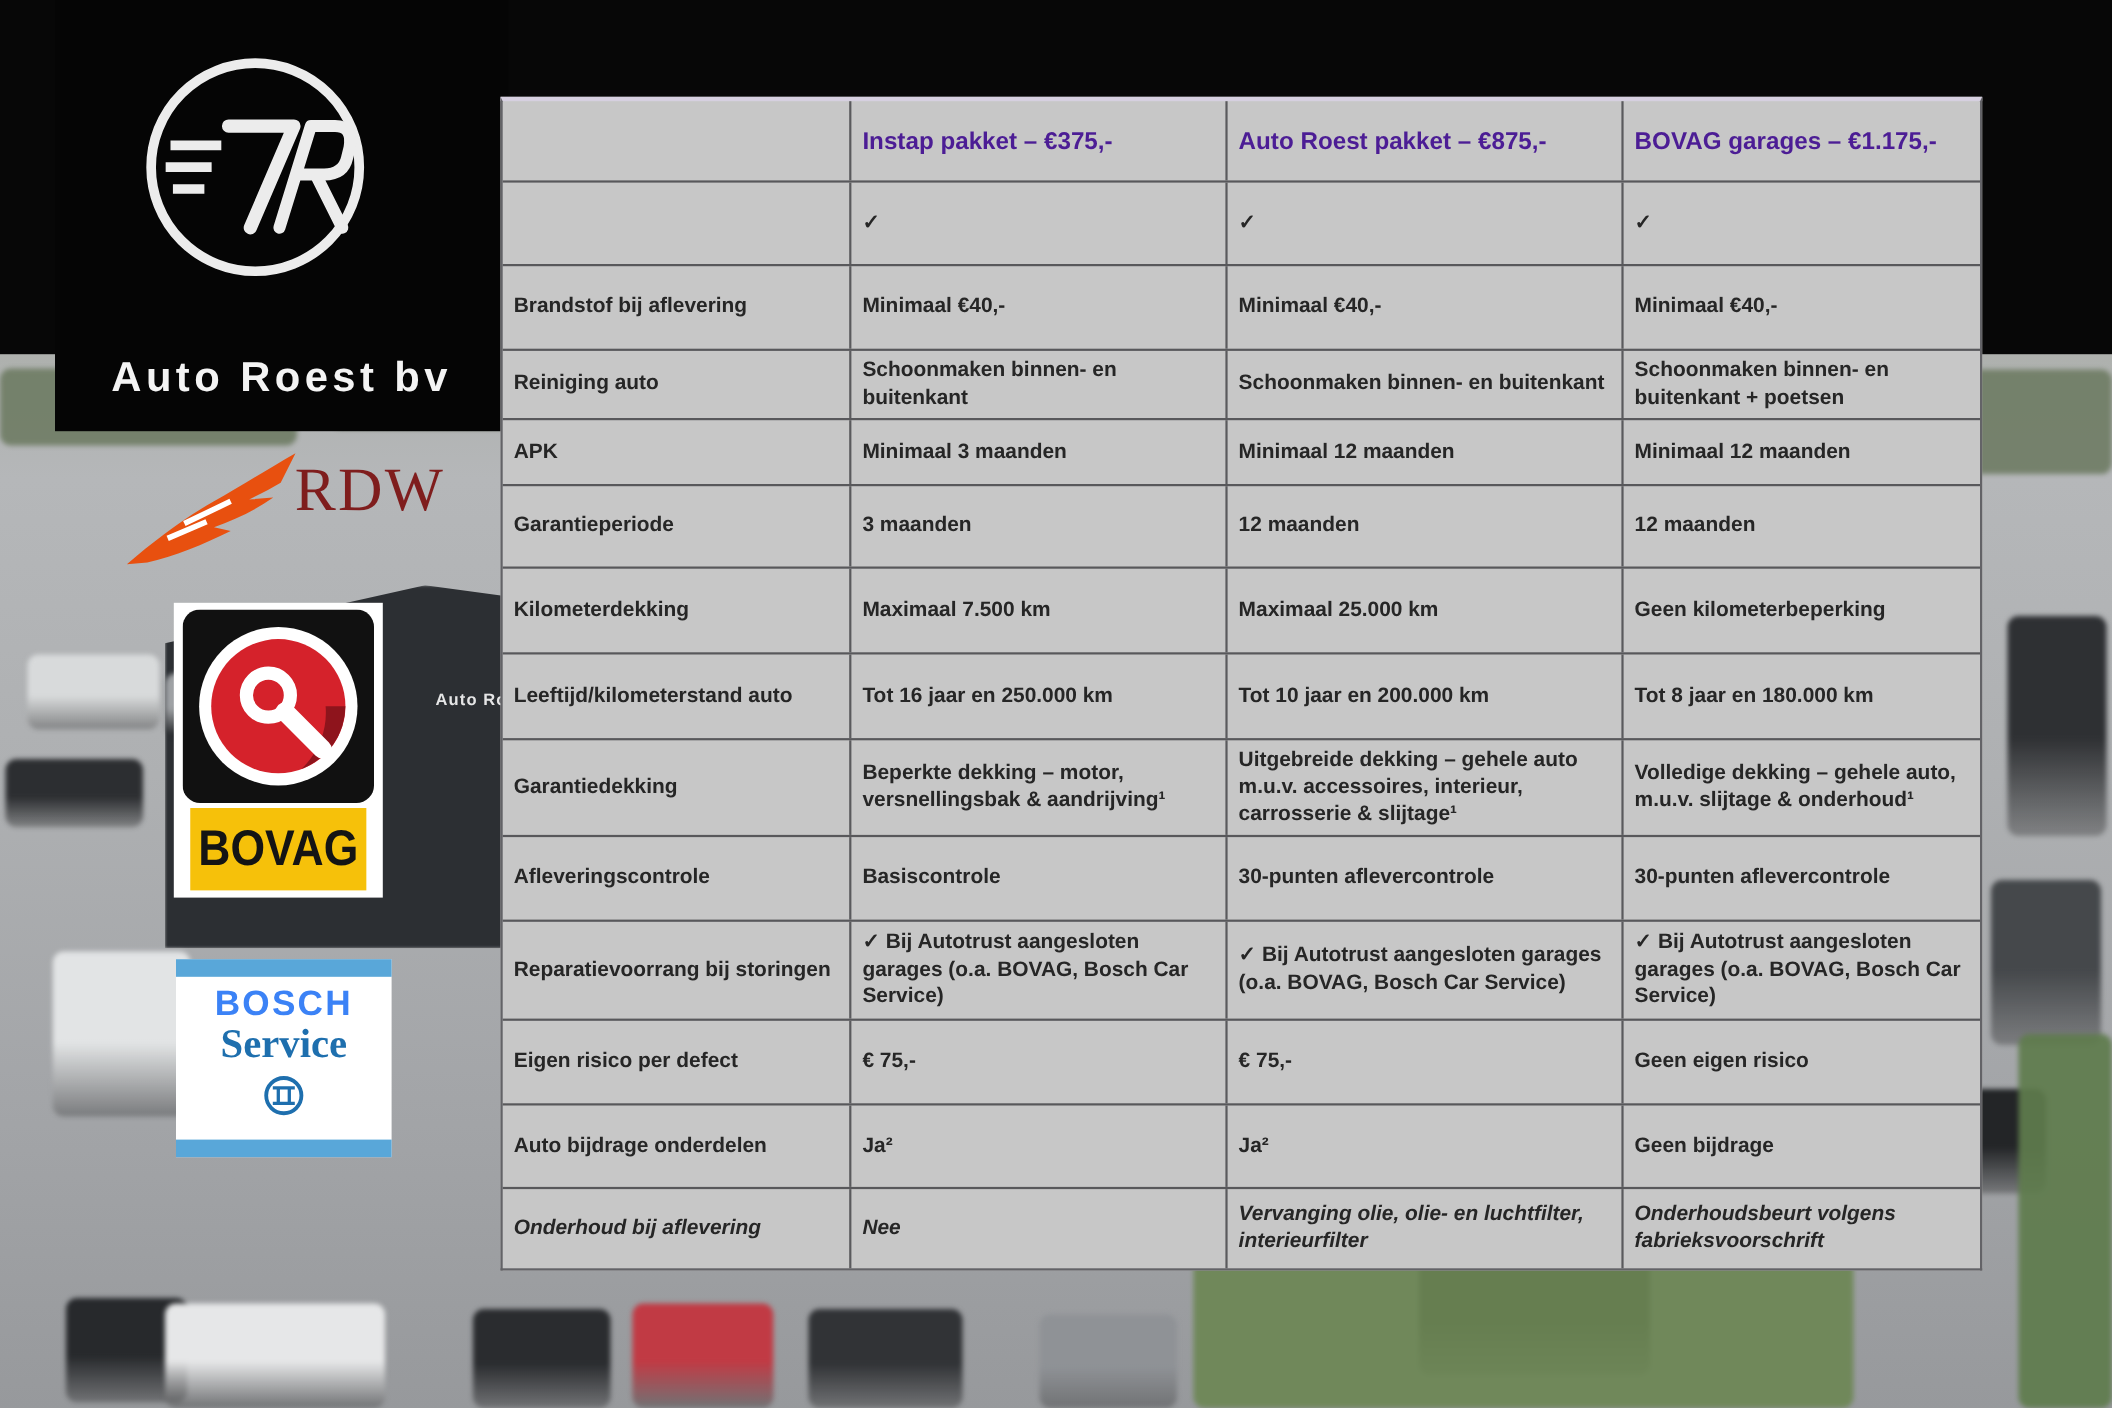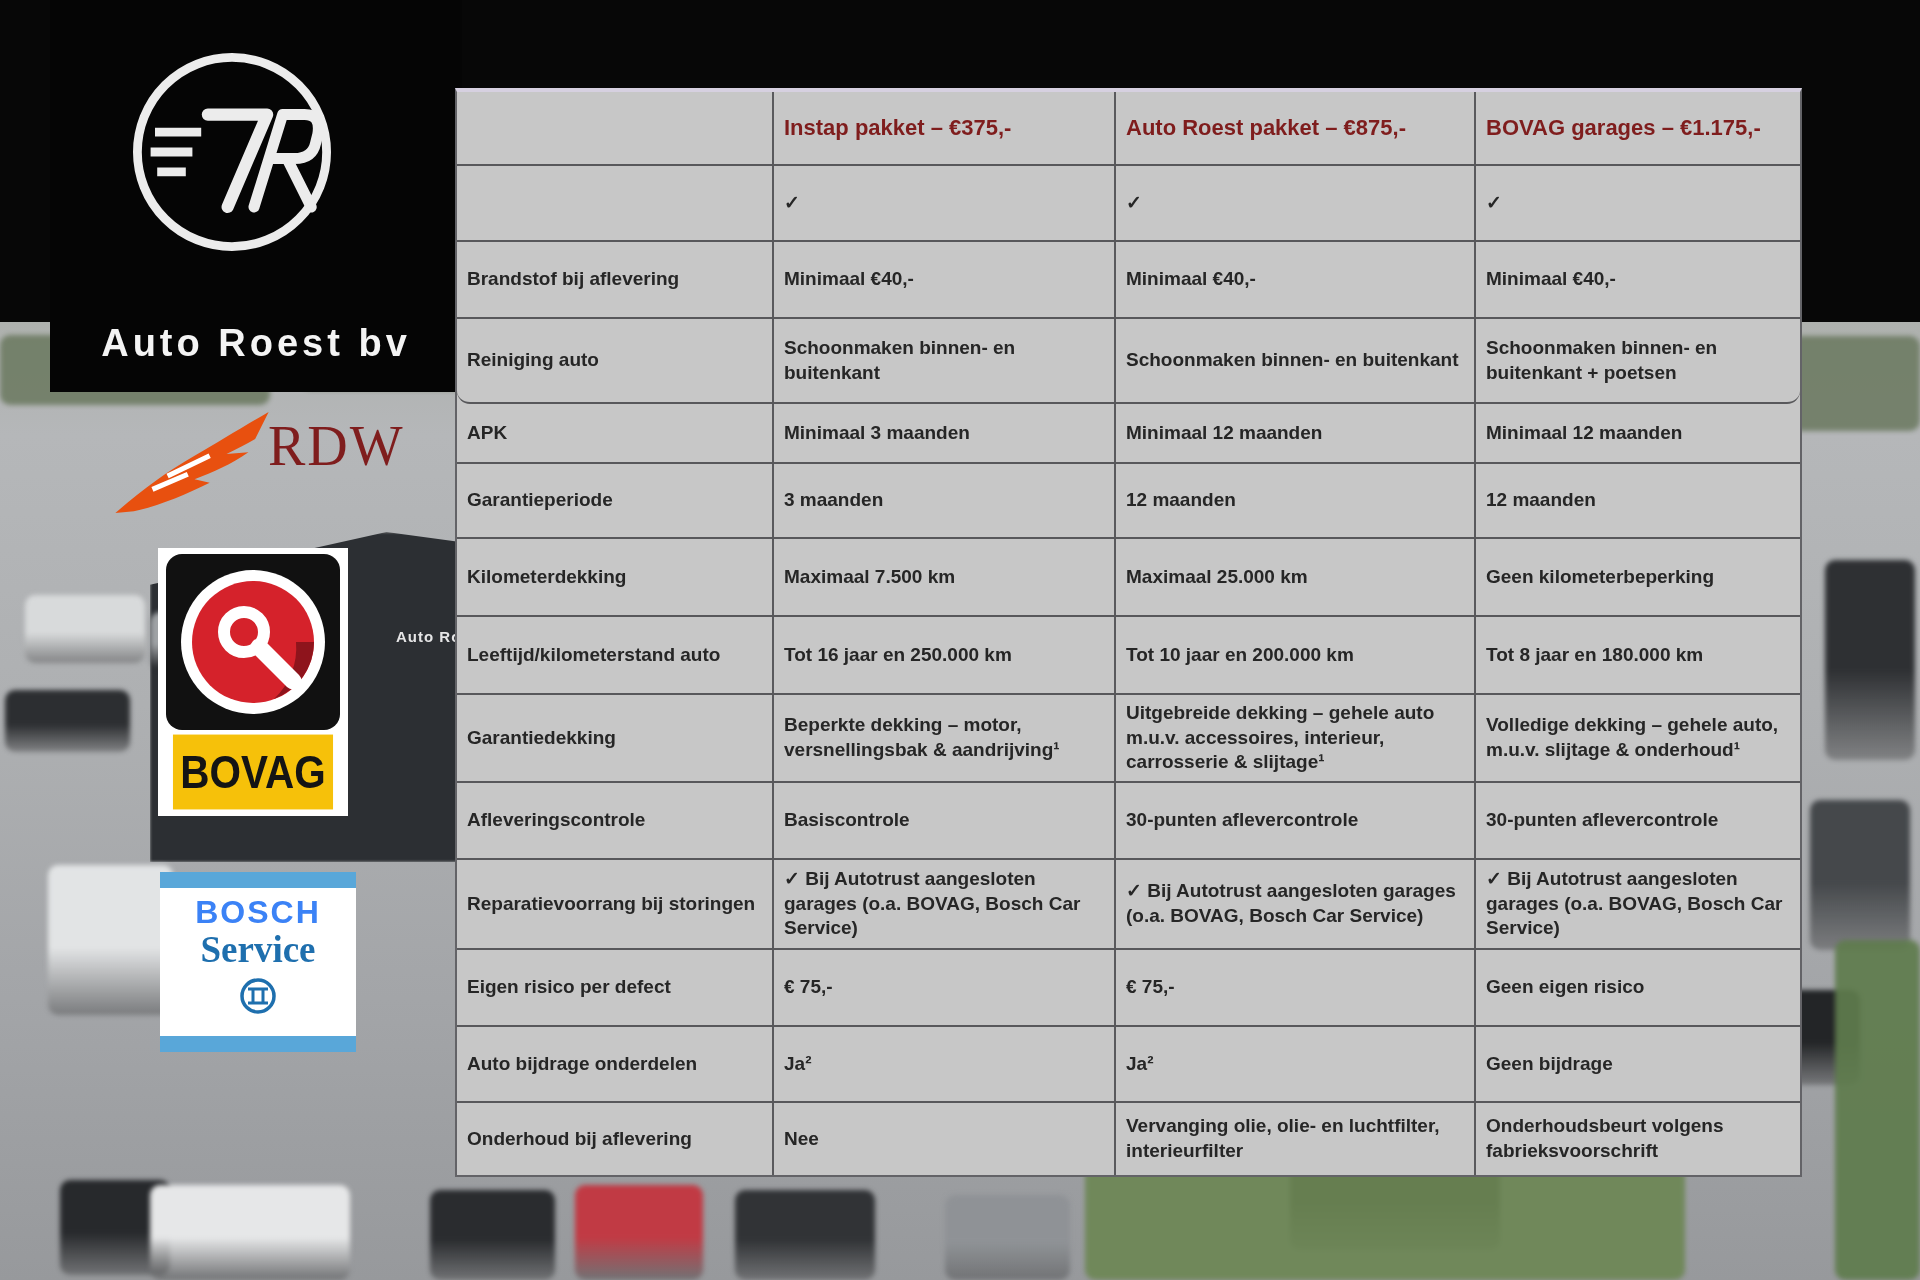--- a/index.html
+++ b/index.html
@@ -72,30 +72,30 @@
   }
   .bosch-sym{position:absolute;left:76px;top:102px;width:44px;height:44px;}
 
   
   .pkg-table{
     position:absolute;left:455px;top:88px;width:1347px;
     background:#c7c7c7;box-sizing:border-box;
     border:2px solid #636367;border-top:4px solid #d6d0e0;
   }
   .trow{display:flex;box-sizing:border-box;border-bottom:2px solid #58585b;}
-  .trow:last-child{border-bottom:none;}
+  .trow:last-child{border-bottom:none;font-style:italic;}
   .tcell{
     box-sizing:border-box;display:flex;align-items:center;
     padding:6px 10px;font-size:19px;font-weight:700;color:#262626;line-height:1.3;
   }
   .c0{width:315px;}
   .c1{width:342px;border-left:2px solid #5a5a5d;}
   .c2{width:360px;border-left:2px solid #5a5a5d;}
   .c3{width:326px;border-left:2px solid #5a5a5d;}
-  .thead .tcell{font-size:22px;color:#7f1d1d;}
+  .thead .tcell{font-size:22px;color:#4c1d95;}
 </style>
 </head>
 <body>
 
 <div class="stage">
 
   <div class="photo-layer">
     <div class="ph tree" style="left:0;top:335px;width:270px;height:70px;"></div>
     <div class="ph tree" style="left:300px;top:330px;width:230px;height:60px;"></div>
     <div class="ph tree" style="left:1460px;top:328px;width:330px;height:80px;"></div>
@@ -178,21 +178,21 @@
         <div class="tcell c1">✓</div>
         <div class="tcell c2">✓</div>
         <div class="tcell c3">✓</div>
       </div>
       <div class="trow" style="height: 77px;">
         <div class="tcell c0">Brandstof bij aflevering</div>
         <div class="tcell c1">Minimaal €40,-</div>
         <div class="tcell c2">Minimaal €40,-</div>
         <div class="tcell c3">Minimaal €40,-</div>
       </div>
-      <div class="trow" style="height: 85px; border-radius: 13px;">
+      <div class="trow" style="height: 63px;">
         <div class="tcell c0">Reiniging auto</div>
         <div class="tcell c1">Schoonmaken binnen- en buitenkant</div>
         <div class="tcell c2">Schoonmaken binnen- en buitenkant</div>
         <div class="tcell c3">Schoonmaken binnen- en buitenkant + poetsen</div>
       </div>
       <div class="trow" style="height: 60px;">
         <div class="tcell c0">APK</div>
         <div class="tcell c1">Minimaal 3 maanden</div>
         <div class="tcell c2">Minimaal 12 maanden</div>
         <div class="tcell c3">Minimaal 12 maanden</div>

